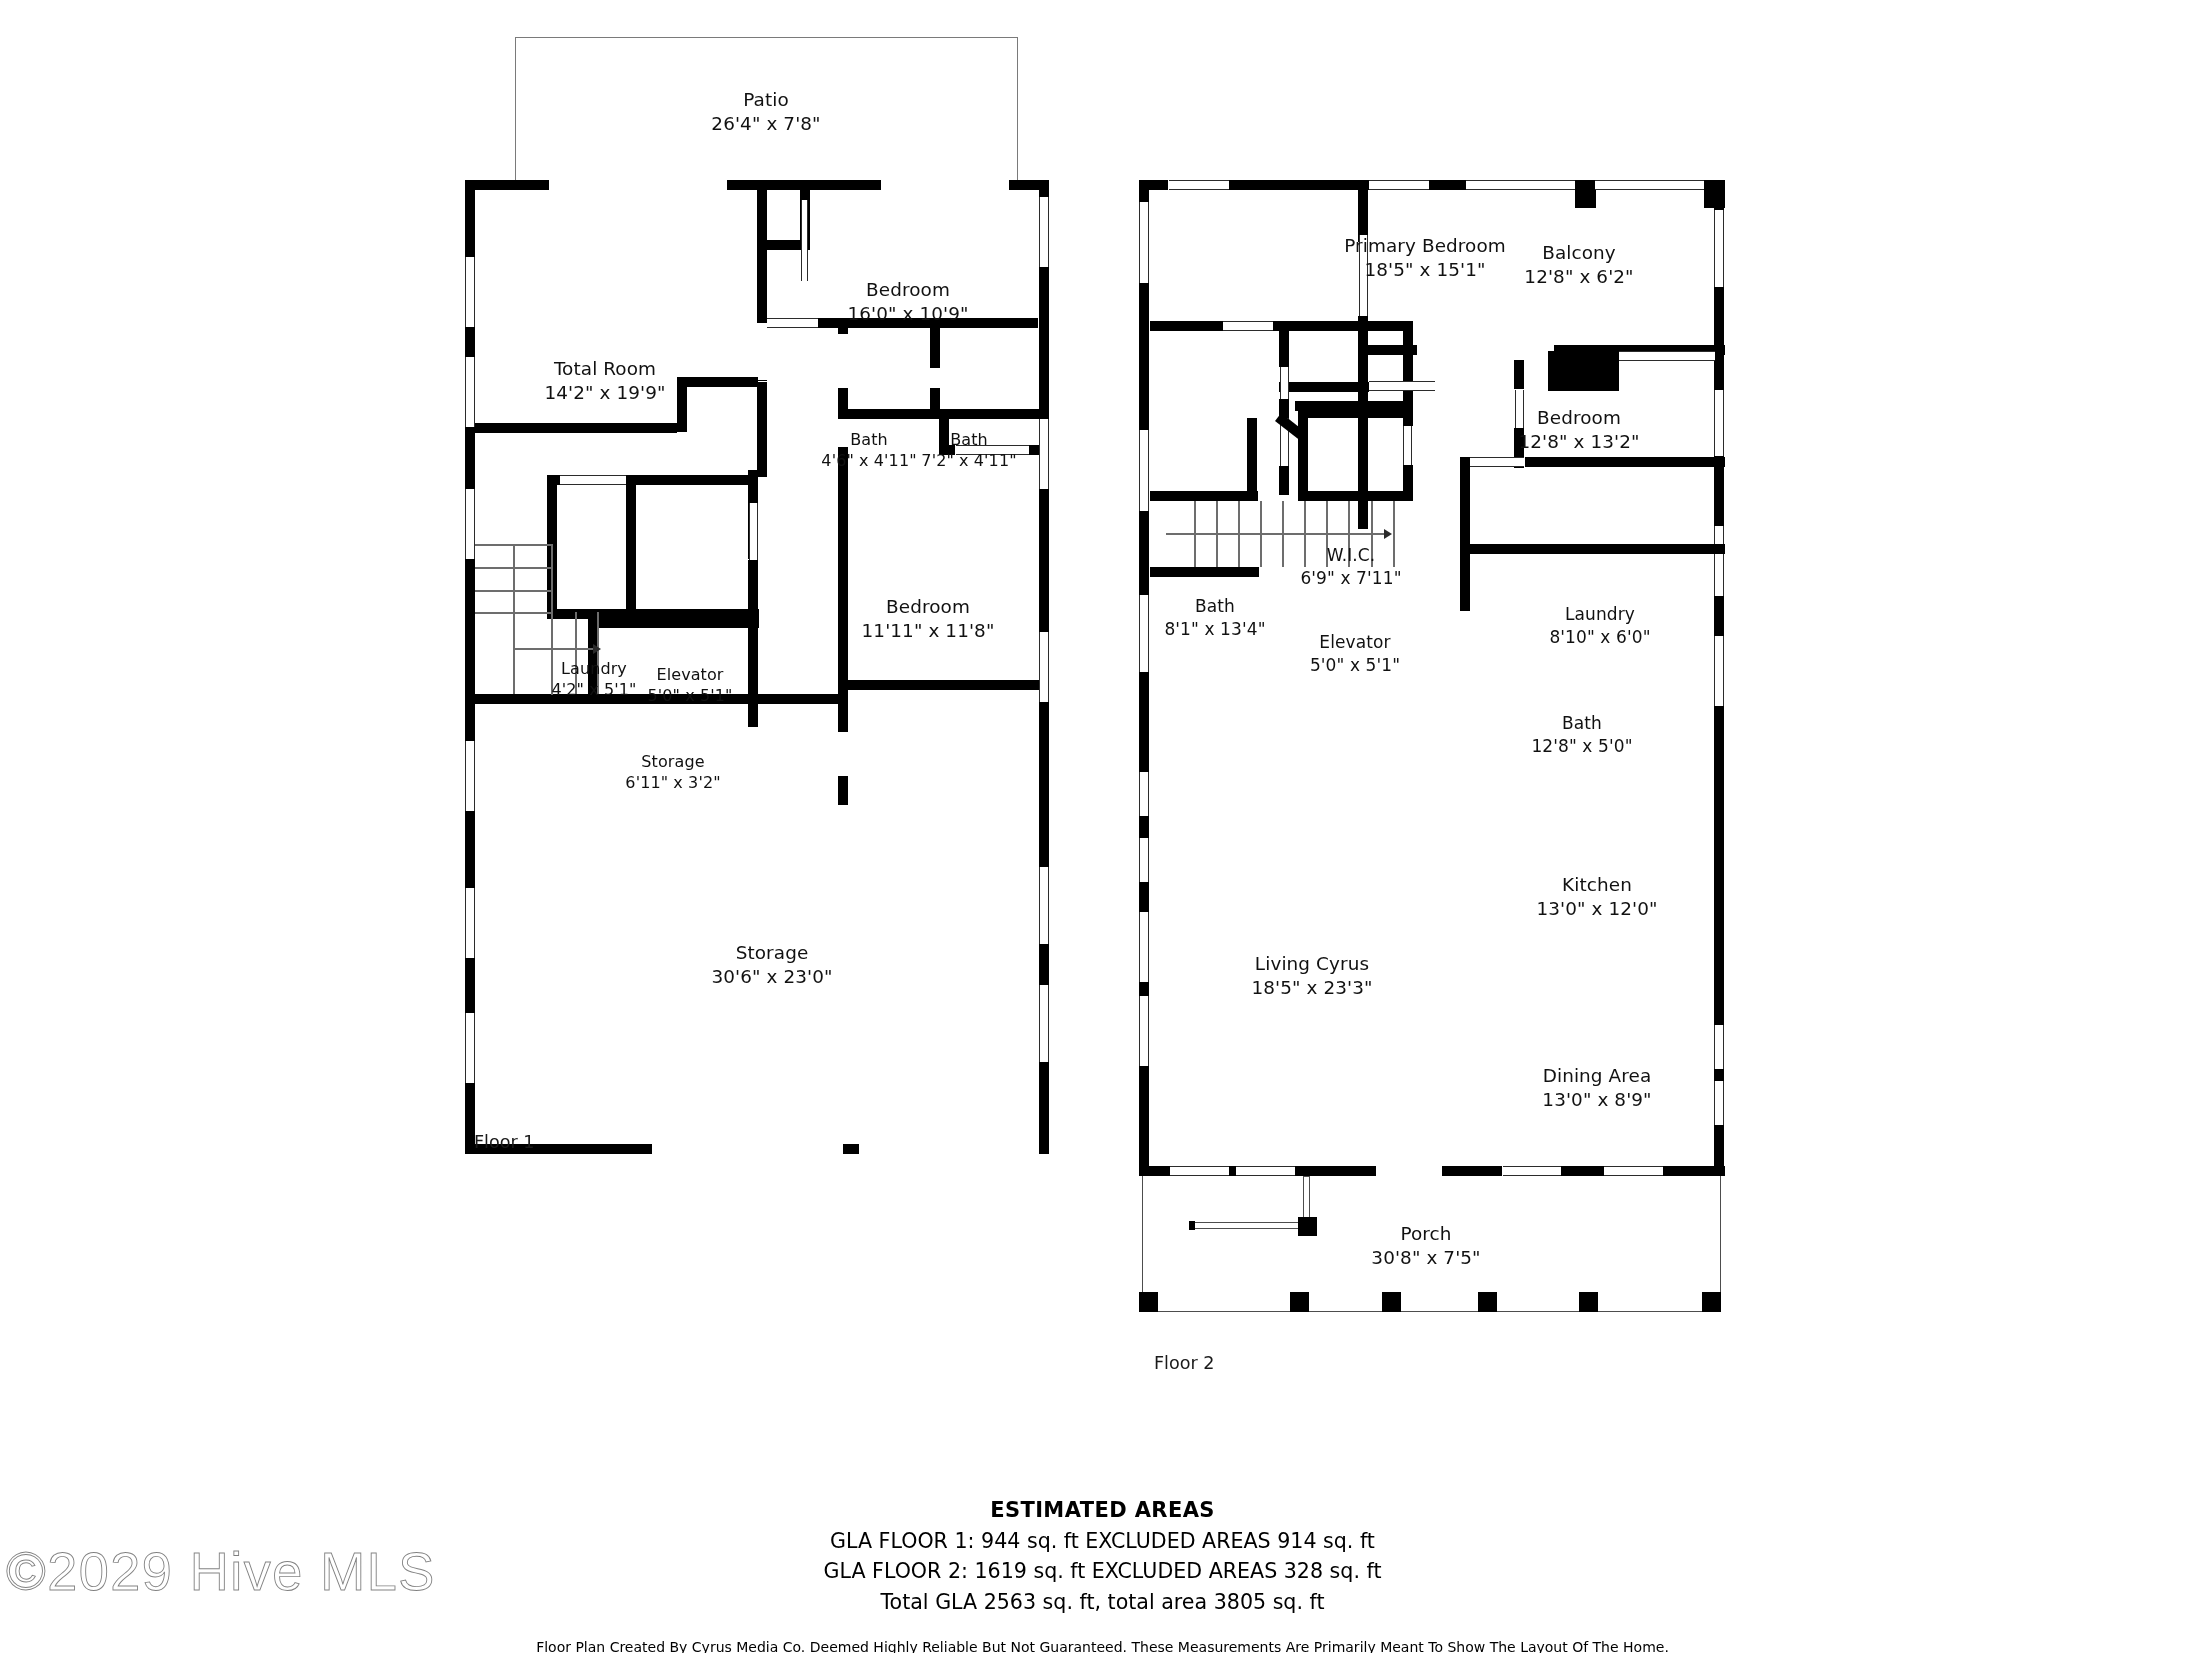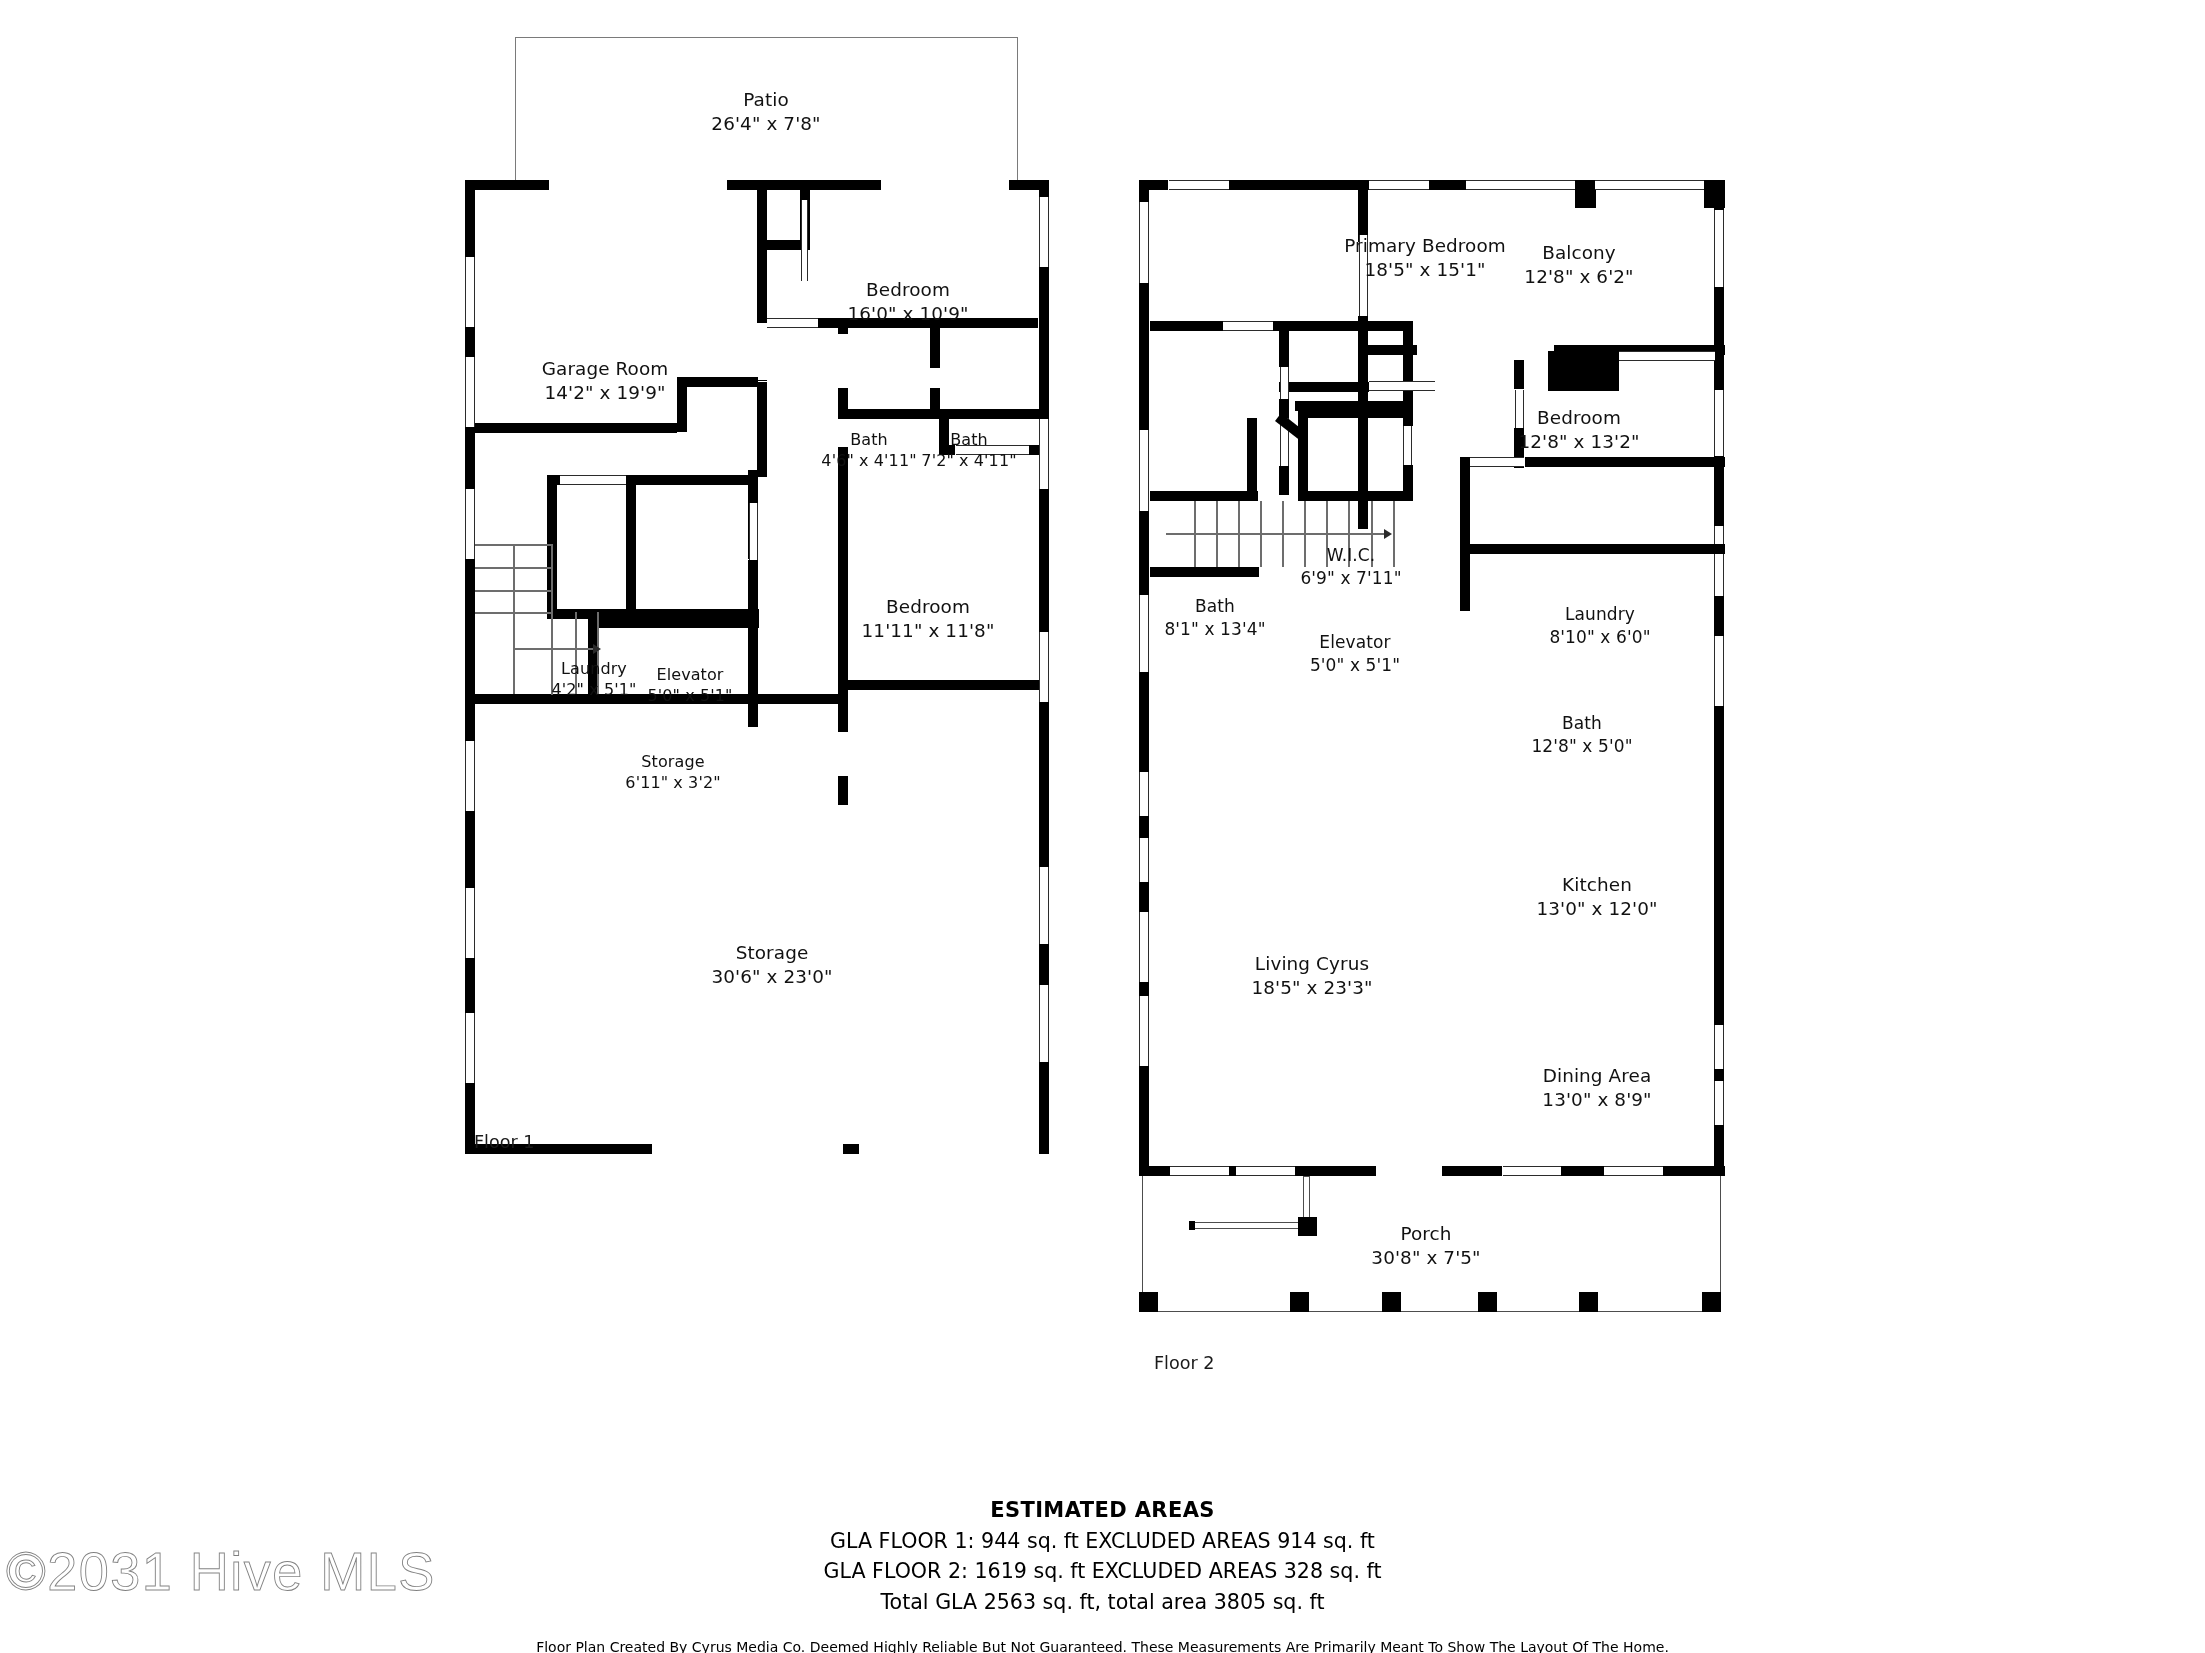--- a/index.html
+++ b/index.html
@@ -247,21 +247,21 @@
       <div class="stair-line" style="left:38px; top:68px; width:1.5px;  height:82px;"></div>
       <div class="arrow-line" style="left:40px; top:104px; width:81px;"></div>
       <div class="arrow-head" style="left:118px; top:100px;"></div>
     </div>
 
     <div class="room-label" style="left:766px; top:88px;">
       <span class="rl-name">Patio</span>
       <span class="rl-dims">26'4" x 7'8"</span>
     </div>
     <div class="room-label" style="left:605px; top:357px;">
-      <span class="rl-name">Garage Room</span>
+      <span class="rl-name">Total Room</span>
       <span class="rl-dims">14'2" x 19'9"</span>
     </div>
     <div class="room-label" style="left:908px; top:278px;">
       <span class="rl-name">Bedroom</span>
       <span class="rl-dims">16'0" x 10'9"</span>
     </div>
     <div class="room-label" style="left:869px; top:429px; font-size:16px;">
       <span class="rl-name">Bath</span>
       <span class="rl-dims">4'6" x 4'11"</span>
     </div>
@@ -463,16 +463,16 @@
   </div>
 
   <div class="footer" style="top:1498px;">
     <div class="footer-title">ESTIMATED AREAS</div>
     <div class="footer-line">GLA FLOOR 1: 944 sq. ft EXCLUDED AREAS 914 sq. ft</div>
     <div class="footer-line">GLA FLOOR 2: 1619 sq. ft EXCLUDED AREAS 328 sq. ft</div>
     <div class="footer-line">Total GLA 2563 sq. ft, total area 3805 sq. ft</div>
     <div class="footer-disclaimer">Floor Plan Created By Cyrus Media Co. Deemed Highly Reliable But Not Guaranteed. These Measurements Are Primarily Meant To Show The Layout Of The Home.</div>
   </div>
 
-  <div class="watermark">©2031 Hive MLS</div>
+  <div class="watermark">©2029 Hive MLS</div>
 
 </div>
 
 
 </body></html>

